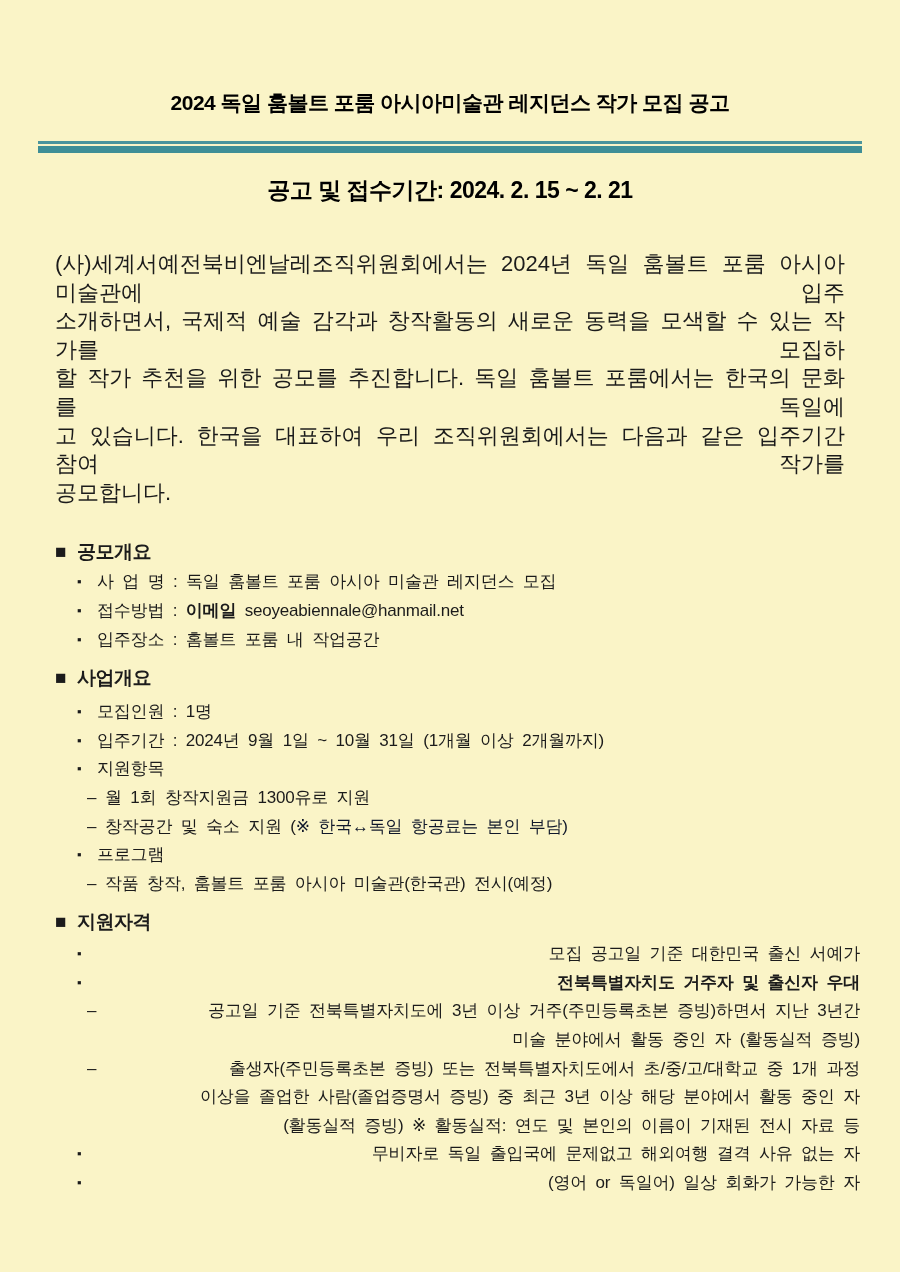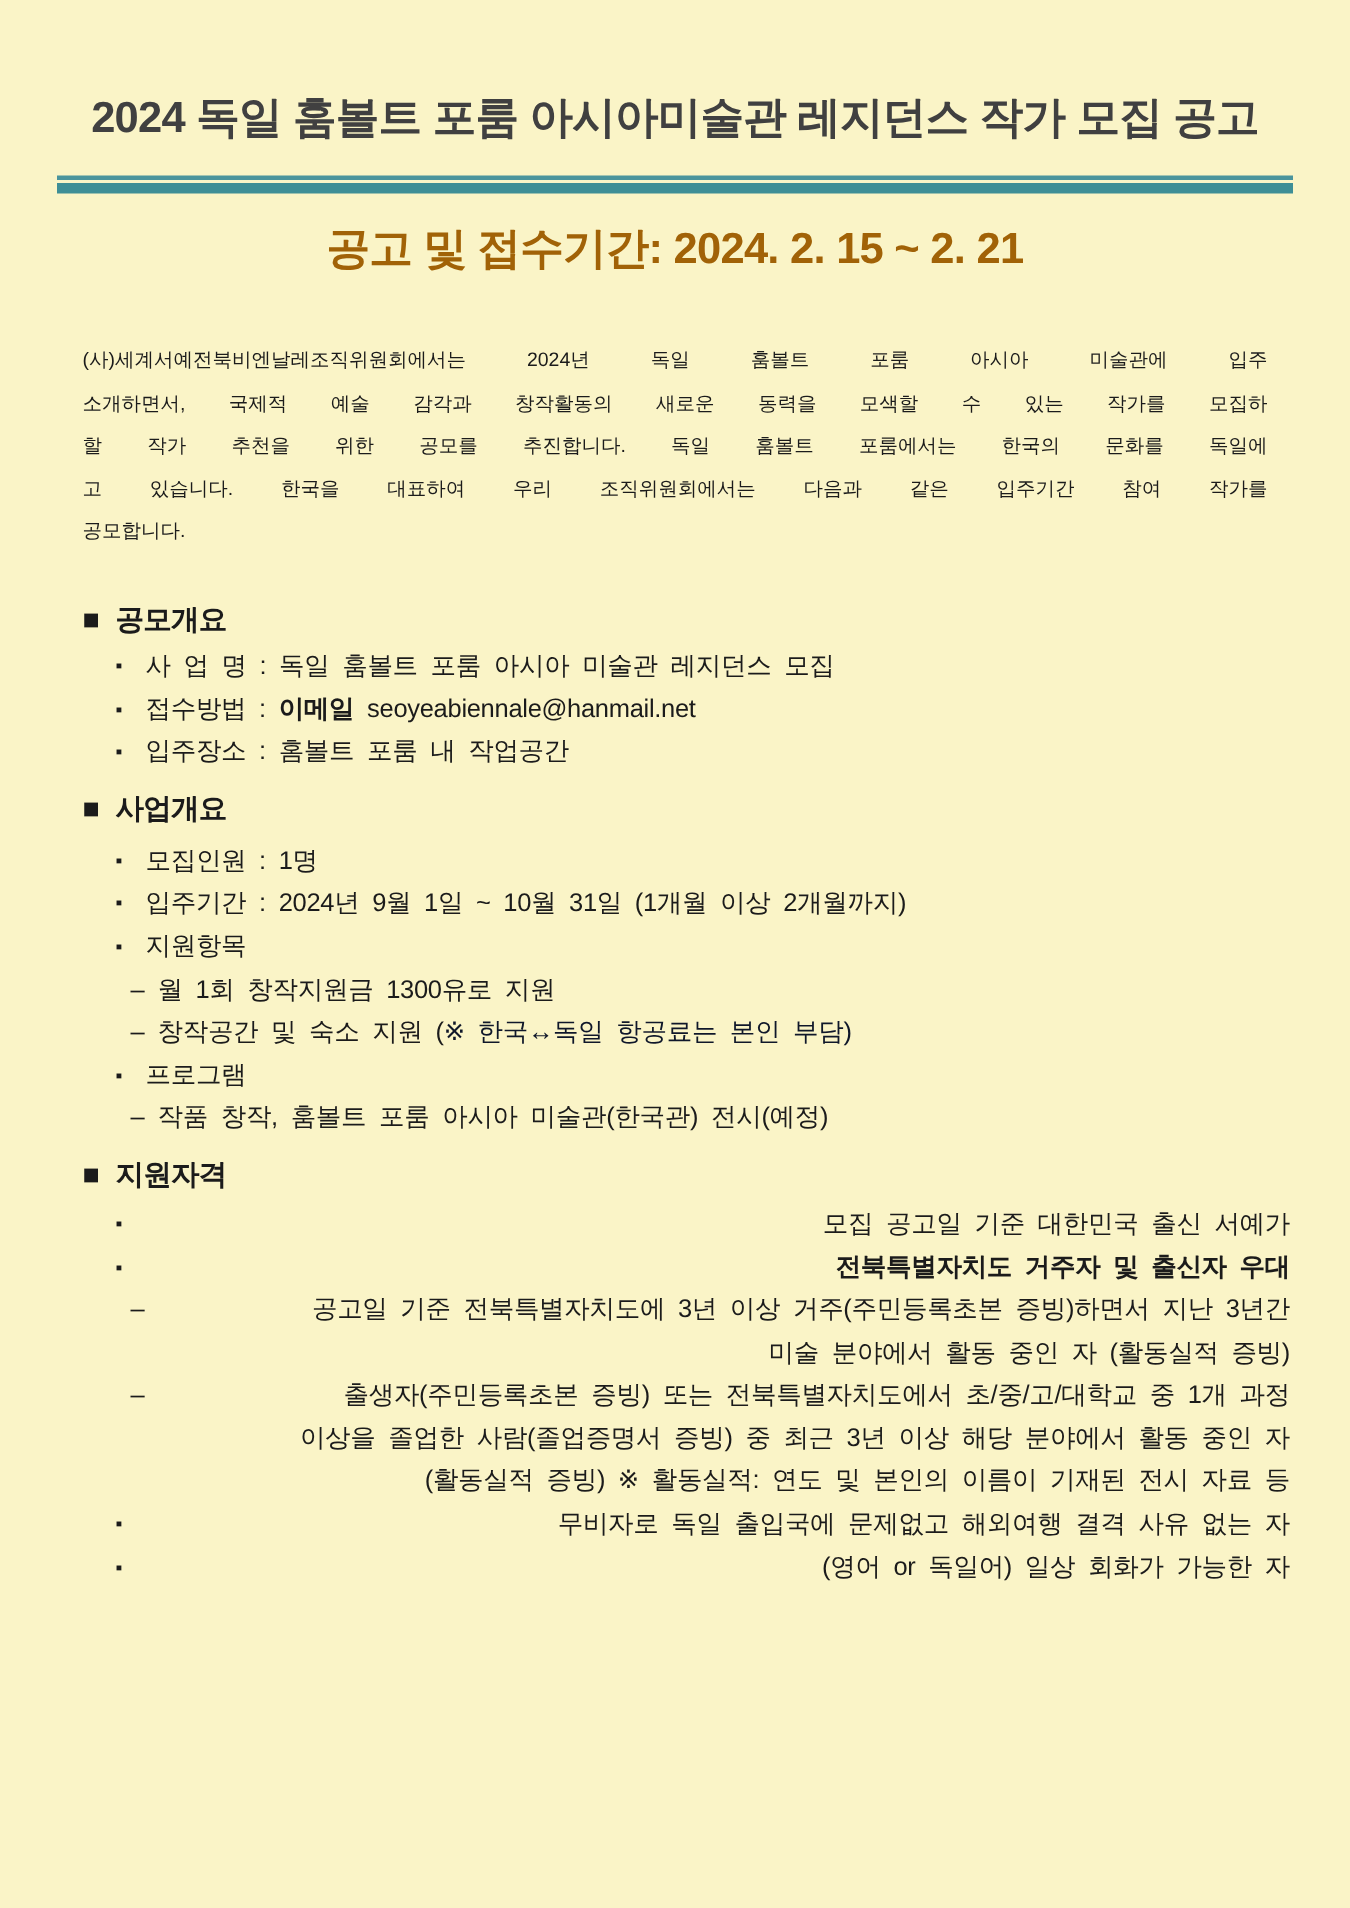--- a/index.html
+++ b/index.html
@@ -10,43 +10,43 @@
   .page{
     position:relative;
     width:900px;height:1272px;
     margin:0 auto;
     background:#FAF4C7;
     color:#1b1b1b;
     overflow:hidden;
   }
   
   .doc-title{
-    padding-top:62px;
+    padding-top:86px;
     text-align:center;
-    font-size:29px;line-height:34px;
+    font-size:21px;line-height:34px;
     font-weight:800;
     letter-spacing:-0.5px;
-    color:#404040;
+    color:#000000;
   }
   .rule{margin:21px 38px 0 38px;}
   .rule .thin{height:3px;background:#4A949C;}
   .rule .gap{height:2px;background:#FAF4C7;}
   .rule .thick{height:7px;background:#3E8E96;}
   .doc-subtitle{
     margin-top:24px;
     text-align:center;
-    font-size:29px;line-height:27px;
+    font-size:23px;line-height:27px;
     font-weight:800;
     letter-spacing:-0.5px;
-    color:#a16207;
+    color:#000000;
   }
   
   .intro{
     margin:46px 55px 0 55px;
-    font-size:13px;line-height:28.6px;
+    font-size:22px;line-height:28.6px;
     word-spacing:3px;
   }
   .intro .iline{white-space:normal;}
   .intro .iline.just{text-align:justify;text-align-last:justify;}
   
   .sec-heading{
     margin-left:55px;
     font-size:19px;line-height:24px;
     font-weight:700;
     letter-spacing:-0.5px;

